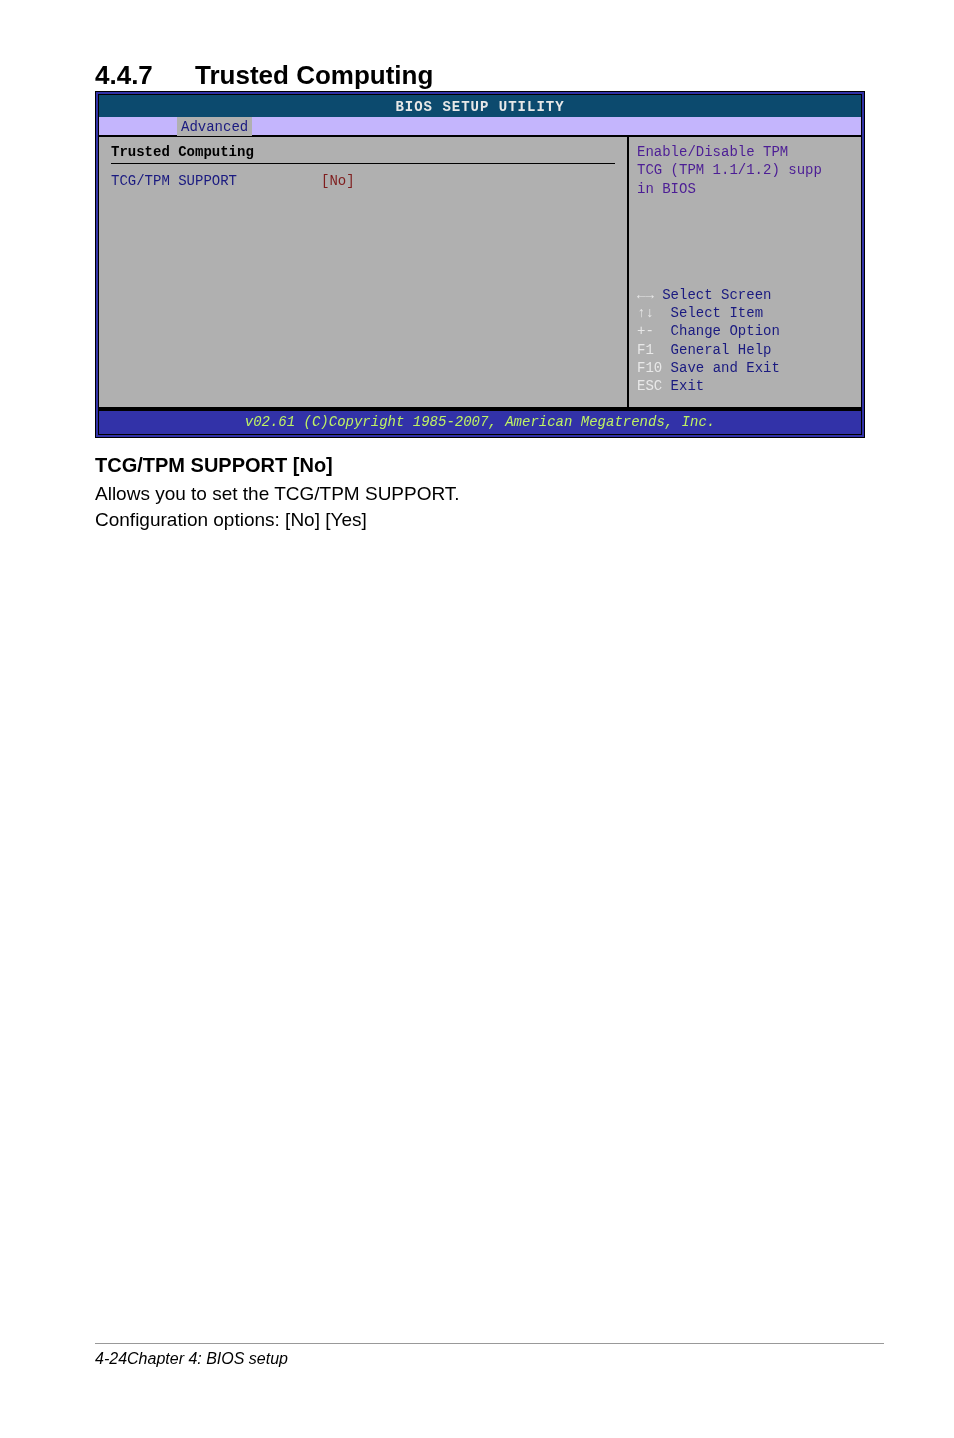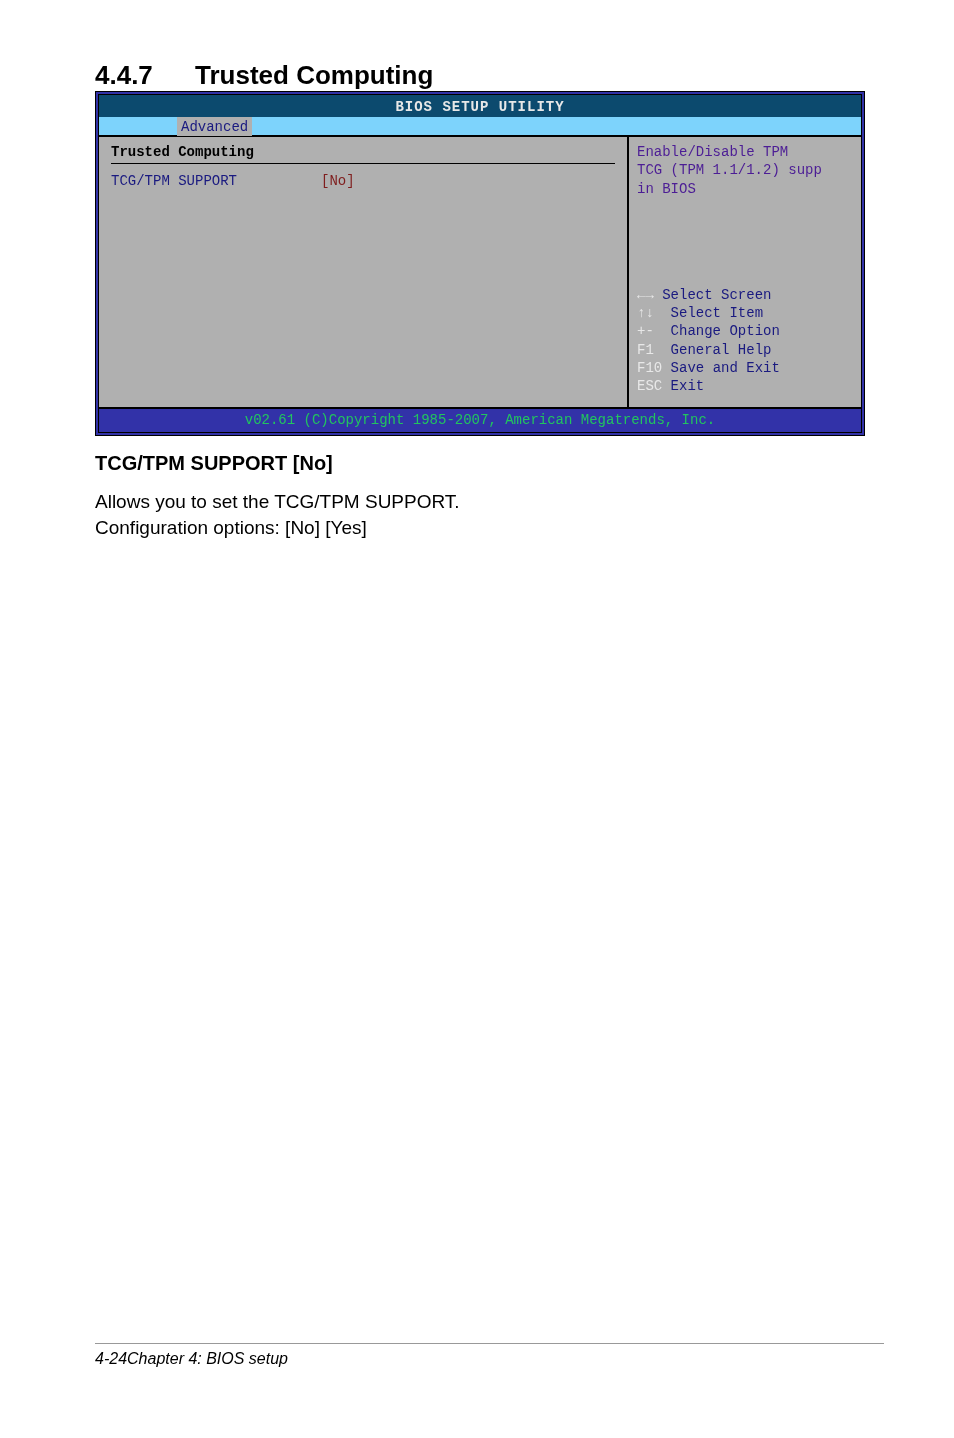--- a/index.html
+++ b/index.html
@@ -30,21 +30,21 @@
   .bios-header {
     background: #0c4a6e;
     color: #e8e8e8;
     text-align: center;
     padding: 3px 0 1px 0;
     font-weight: bold;
     letter-spacing: 1px;
     position: relative;
   }
   .bios-tabrow {
-    background: #7dd3fc;
+    background: #c4b5fd;
     padding: 0 0 0 78px;
     height: 18px;
   }
   .bios-tab-active {
     background: #b0b0b0;
     color: #1a1a80;
     padding: 1px 4px 0 4px;
     display: inline-block;
     font-weight: normal;
   }
@@ -80,30 +80,31 @@
     padding: 6px 8px 8px 8px;
     min-height: 270px;
     position: relative;
   }
   .bios-help { color: #4c1d95; margin-bottom: 112px; }
   .bios-keys { position: absolute; bottom: 12px; left: 8px; right: 8px; }
   .bios-key-line { white-space: pre; color: #1a1a80; }
   .bios-key-sym { color: #e8e8e8; display:inline-block; }
   .bios-footer {
     background: #3232a8;
-    color: #22c55e;
+    color: #bef264;
     text-align: center;
     padding: 2px 0 3px 0;
-    border-top: 2px solid #000000;
+    border-top: 4px solid #000000;
+    font-style: italic;
   }
   .sub-heading {
     font-size: 20px;
     font-weight: bold;
     margin-top: 16px;
-    margin-bottom: 14px;
+    margin-bottom: 4px;
   }
   .body-text {
     font-size: 19px;
     line-height: 1.35;
   }
   .footer-rule {
     position: absolute;
     left: 95px;
     right: 70px;
     bottom: 70px;

